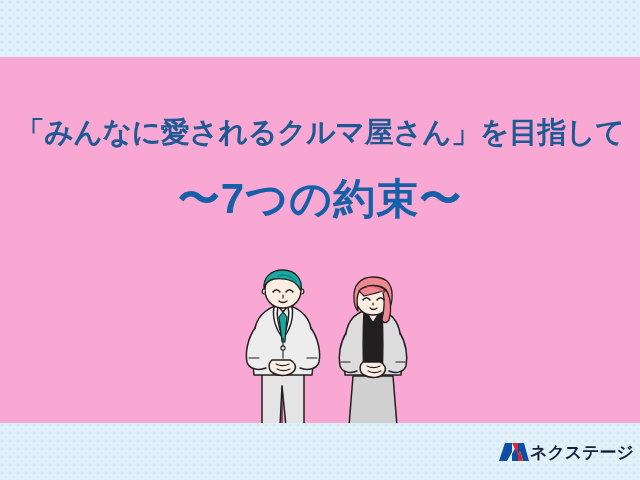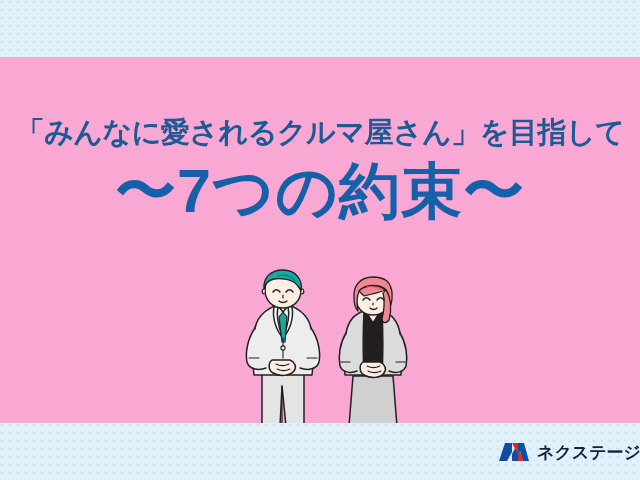--- a/index.html
+++ b/index.html
@@ -43,22 +43,22 @@
   }
   #title-line-1 {
     font-size: 29px;
     line-height: 40px;
     font-weight: bold;
     color: #1d5a94;
     letter-spacing: -0.5px;
     white-space: nowrap;
   }
   #title-line-2 {
-    margin-top: 8px;
-    font-size: 61px;
+    margin-top: 16px;
+    font-size: 42px;
     line-height: 62px;
     font-weight: bold;
     color: #1560a8;
     letter-spacing: 1px;
     white-space: nowrap;
   }
 
   
   #illustration {
     position: absolute;
@@ -69,21 +69,20 @@
   }
 
   
   #brand-logo {
     position: absolute;
     left: 498px;
     top: 436px;
     height: 32px;
     display: flex;
     align-items: center;
-    gap: 7px;
   }
   #brand-mark { width: 32px; height: 24px; display: block; }
   #brand-name {
     font-size: 17px;
     font-weight: bold;
     color: #14213d;
     letter-spacing: 0px;
     white-space: nowrap;
   }
 </style>

